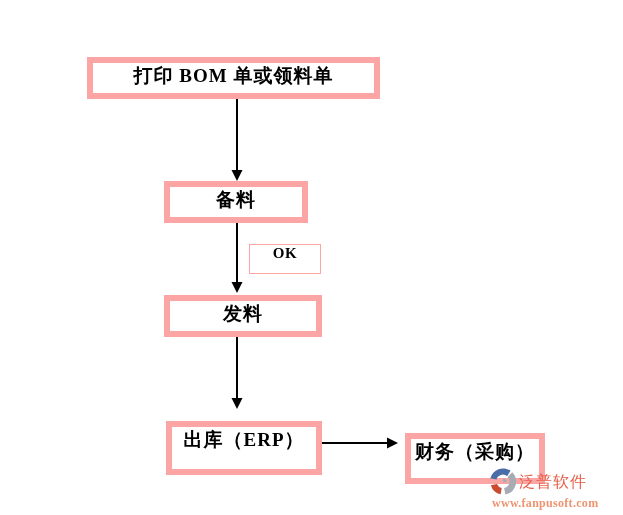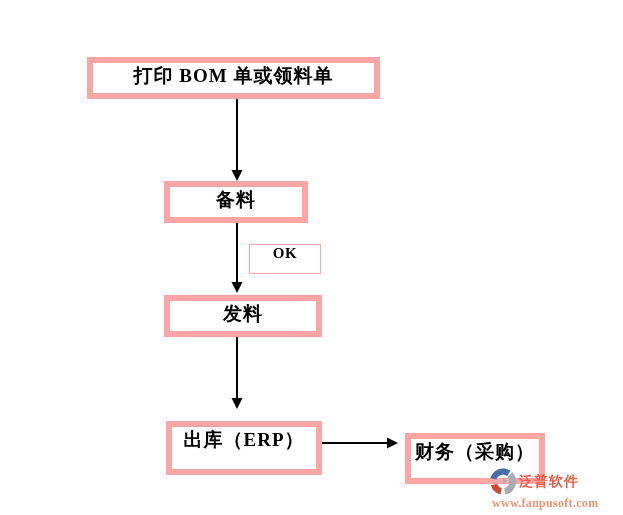--- a/index.html
+++ b/index.html
@@ -59,22 +59,22 @@
     display: flex;
     align-items: center;
     gap: 1px;
   }
   .wm-logo {
     width: 30px;
     height: 31px;
     flex: 0 0 auto;
   }
   .wm-brand {
-    font-size: 14px;
-    font-weight: bold;
+    font-size: 16px;
+    font-weight: normal;
     color: #e5604a;
     letter-spacing: 1px;
     white-space: nowrap;
   }
   .wm-url {
     display: block;
     margin-top: 0px;
     padding-left: 4px;
     font-size: 12px;
     font-weight: bold;

